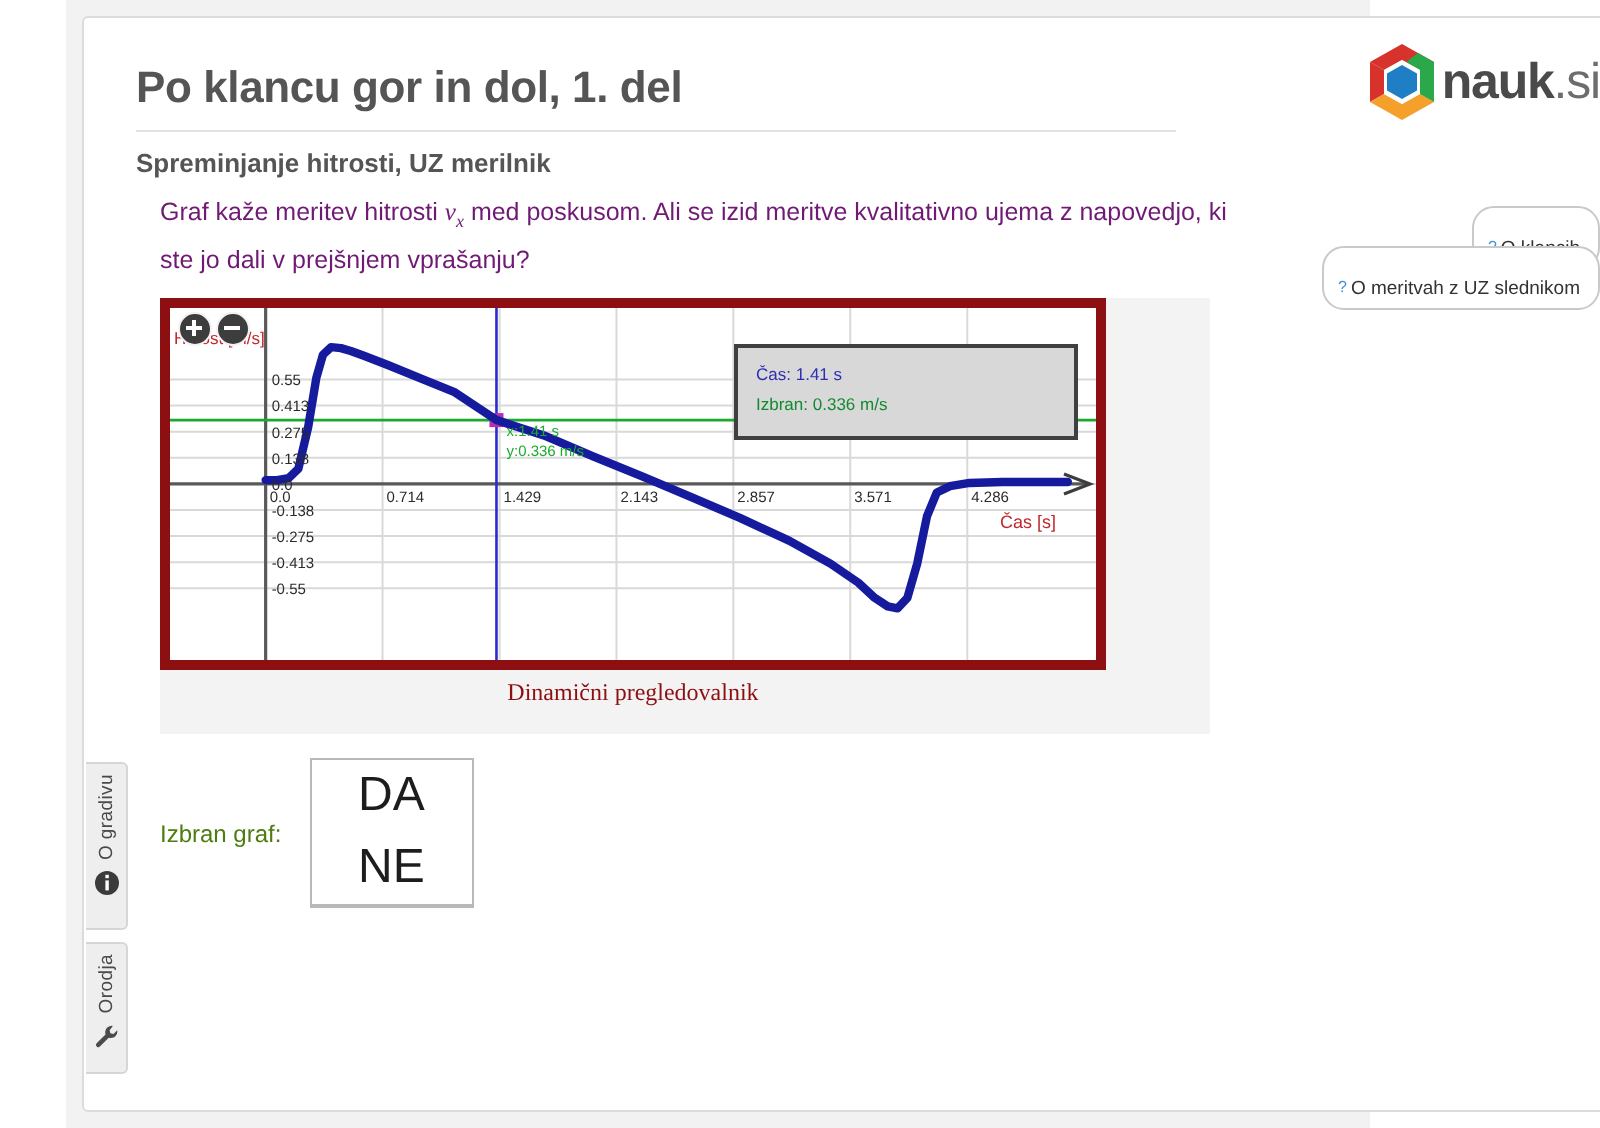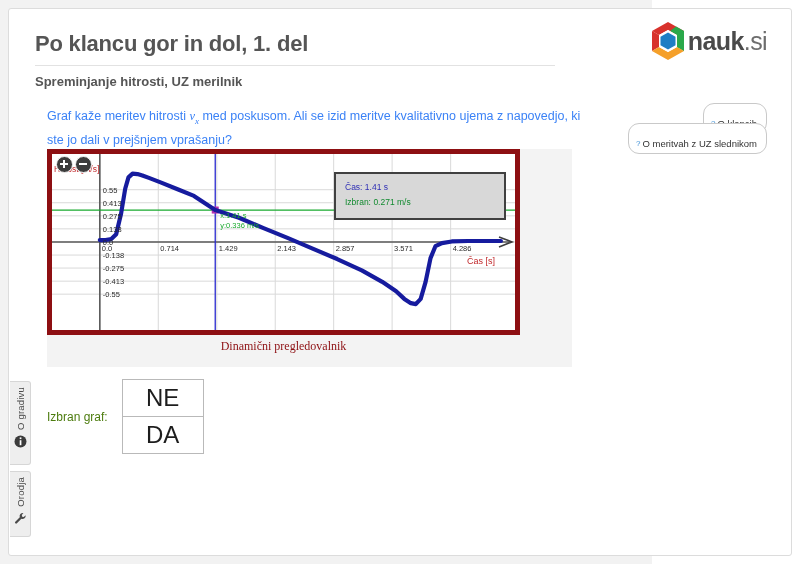--- a/index.html
+++ b/index.html
@@ -10,20 +10,21 @@
     height: 564px;
     overflow: hidden;
     font-family: "Liberation Sans", sans-serif;
   }
 
   #page {
     position: relative;
     width: 652px;
     height: 564px;
     background: #f2f2f2;
+    margin-left: 33px;
   }
 
   
   #card {
     position: absolute;
     left: 8px;
     top: 8px;
     width: 784px;
     height: 548px;
     background: #ffffff;
@@ -108,24 +109,24 @@
     margin-right: 2px;
     vertical-align: 1px;
   }
   #help-btn-0 { top: 94px; }
   #help-btn-1 { top: 114px; }
 
   
   #question {
     position: absolute;
     left: 38px;
-    top: 98px;
+    top: 88px;
     width: 545px;
     font-size: 12.5px;
-    color: #3b82f6;
+    color: #701a75;
     line-height: 19px;
   }
   #question i { font-family: "Liberation Serif", serif; font-style: italic; }
   #question sub { font-size: 9px; }
 
   
   #applet {
     position: absolute;
     left: 38px;
     top: 140px;
@@ -399,33 +400,33 @@
           <div class="zoom-btn minus"></div>
         </div>
 
         <div id="chart-tooltip">
           <div class="tip-time">
             <span>Čas:</span>
             <span>1.41 s</span>
           </div>
           <div class="tip-vel">
             <span>Izbran:</span>
-            <span>0.271 m/s</span>
+            <span>0.336 m/s</span>
           </div>
         </div>
       </div>
 
       <div id="viewer-caption">Dinamični pregledovalnik</div>
     </div>
 
     <div id="answer-row">
       <div id="answer-label">Izbran graf:</div>
       <div id="answer-box">
+        <div class="answer-cell">DA</div>
         <div class="answer-cell top">NE</div>
-        <div class="answer-cell">DA</div>
       </div>
     </div>
 
     <div class="side-tab" id="side-tab-about">
       <span class="tab-text">O gradivu</span>
       <span class="tab-icon">
         <svg width="13" height="13" viewBox="0 0 13 13">
           <circle cx="6.5" cy="6.5" r="6" fill="#3b3b3b"></circle>
           <rect x="5.7" y="2.4" width="1.7" height="1.7" fill="#ffffff"></rect>
           <rect x="5.7" y="5.2" width="1.7" height="5" fill="#ffffff"></rect>

